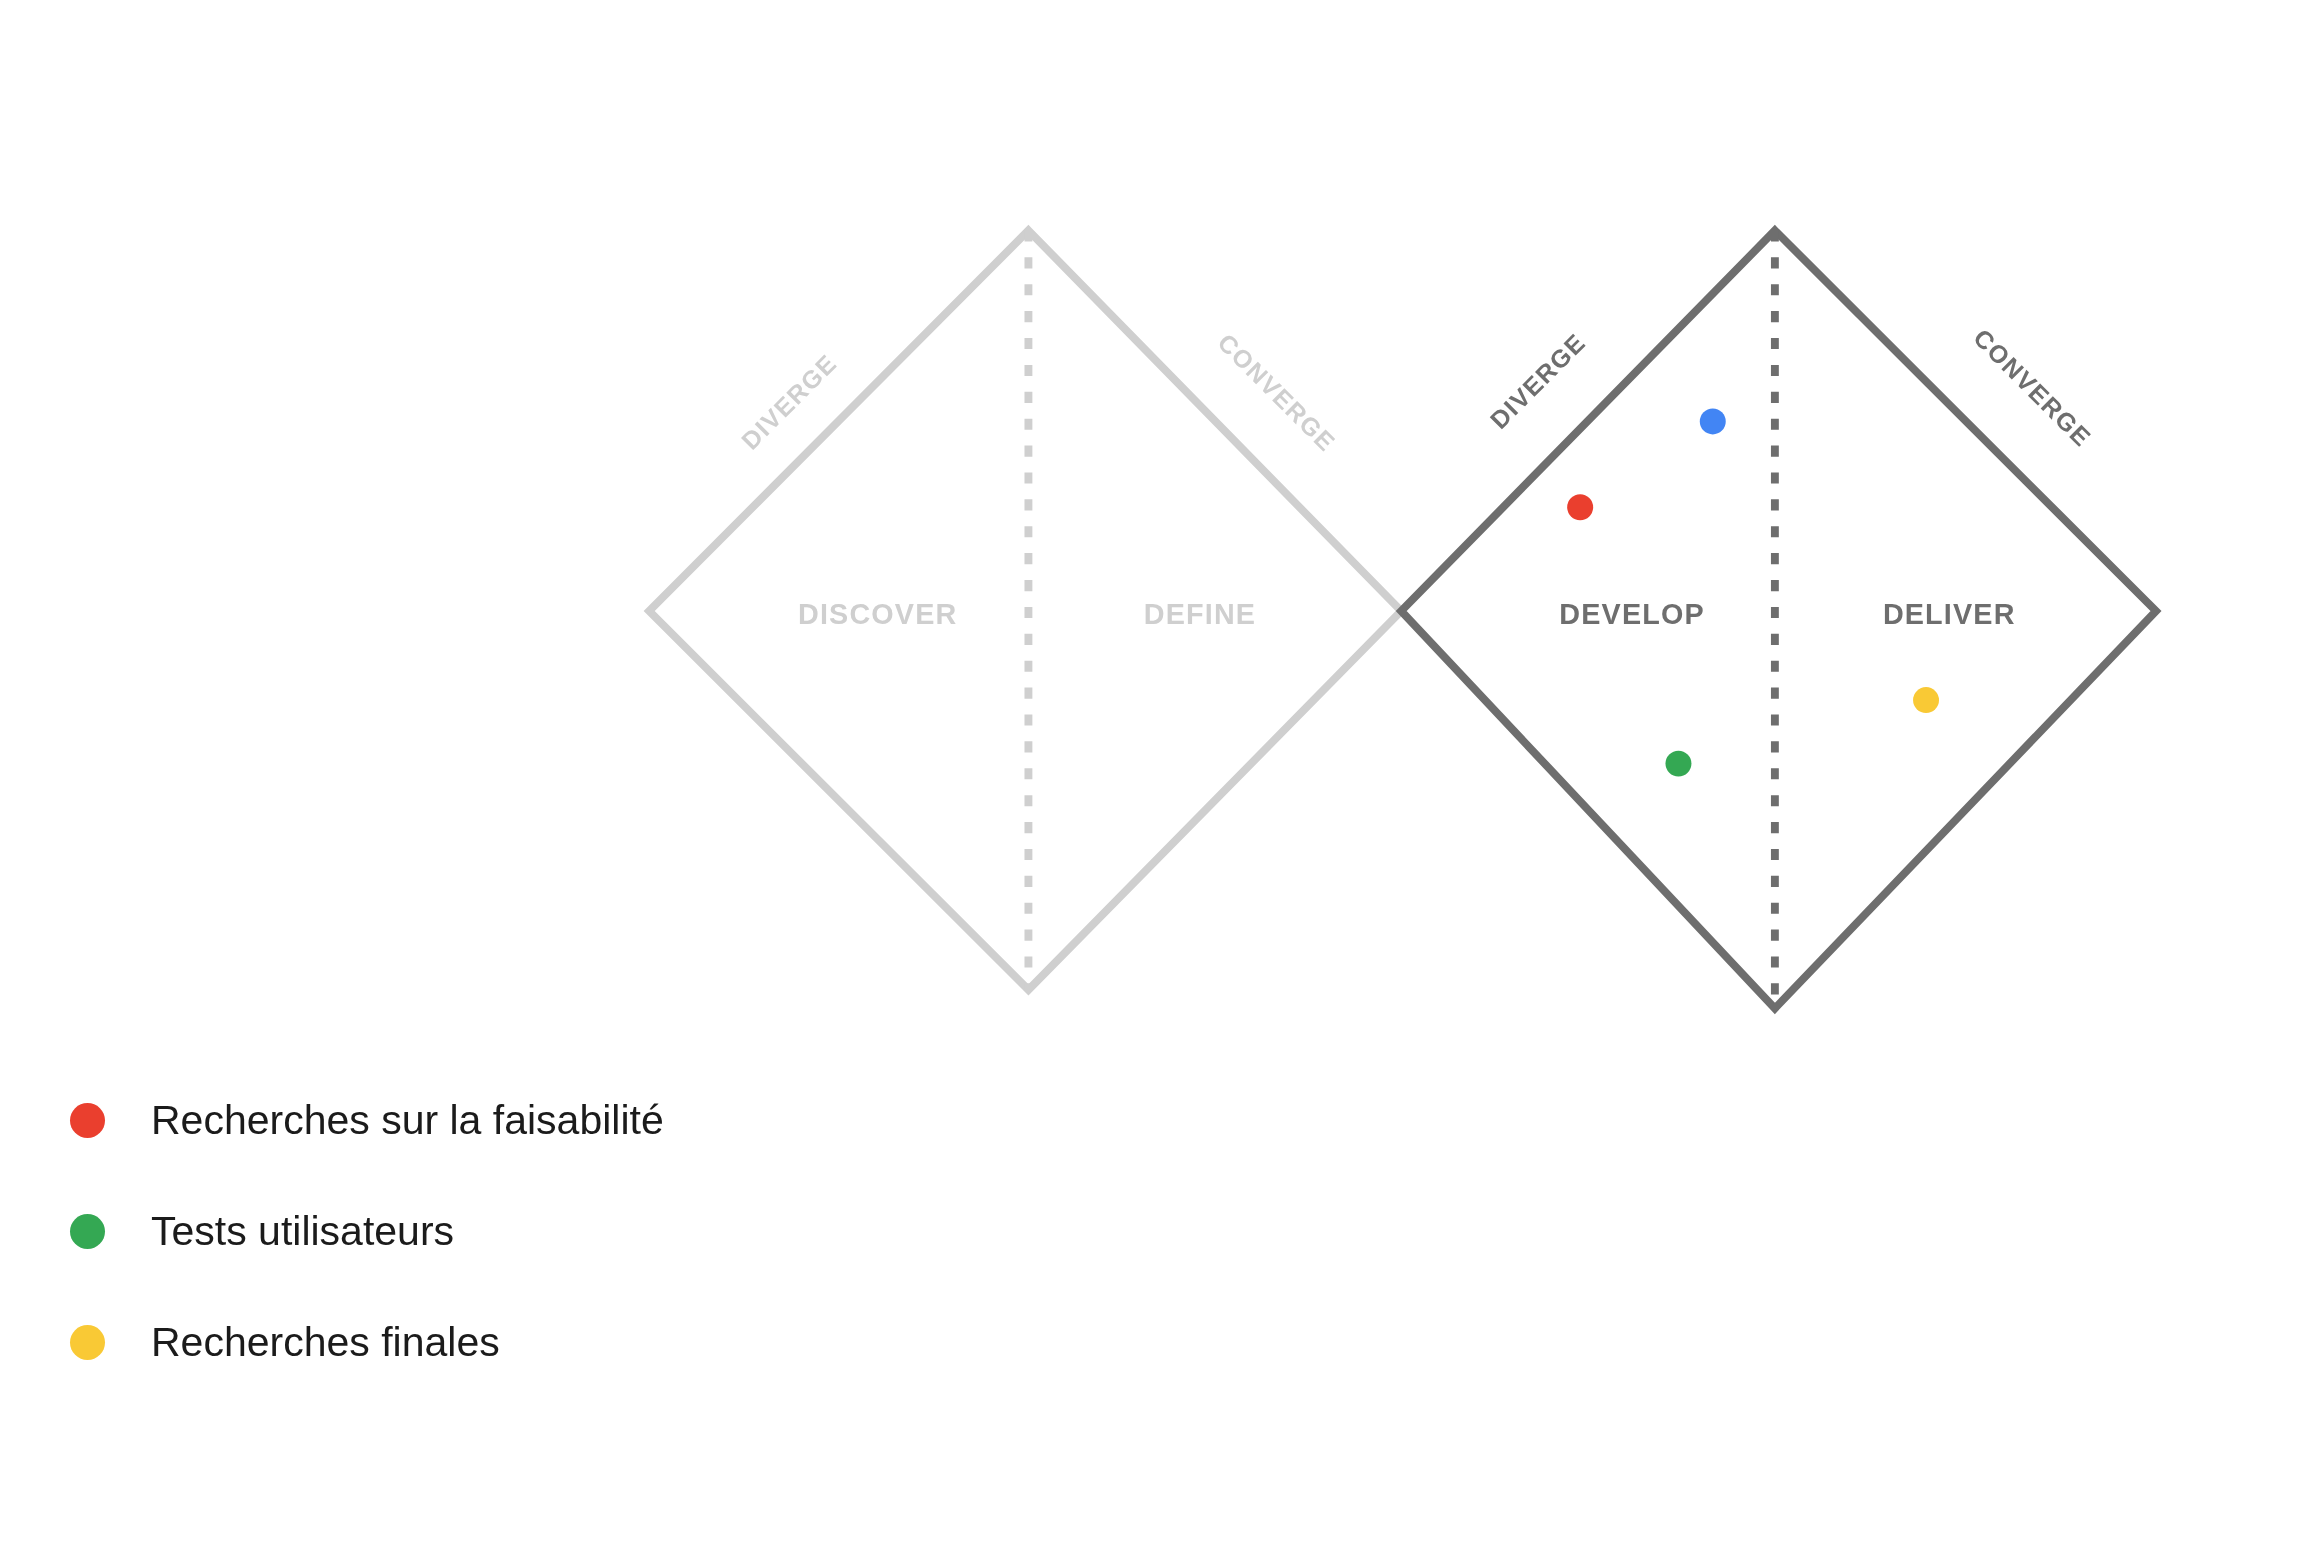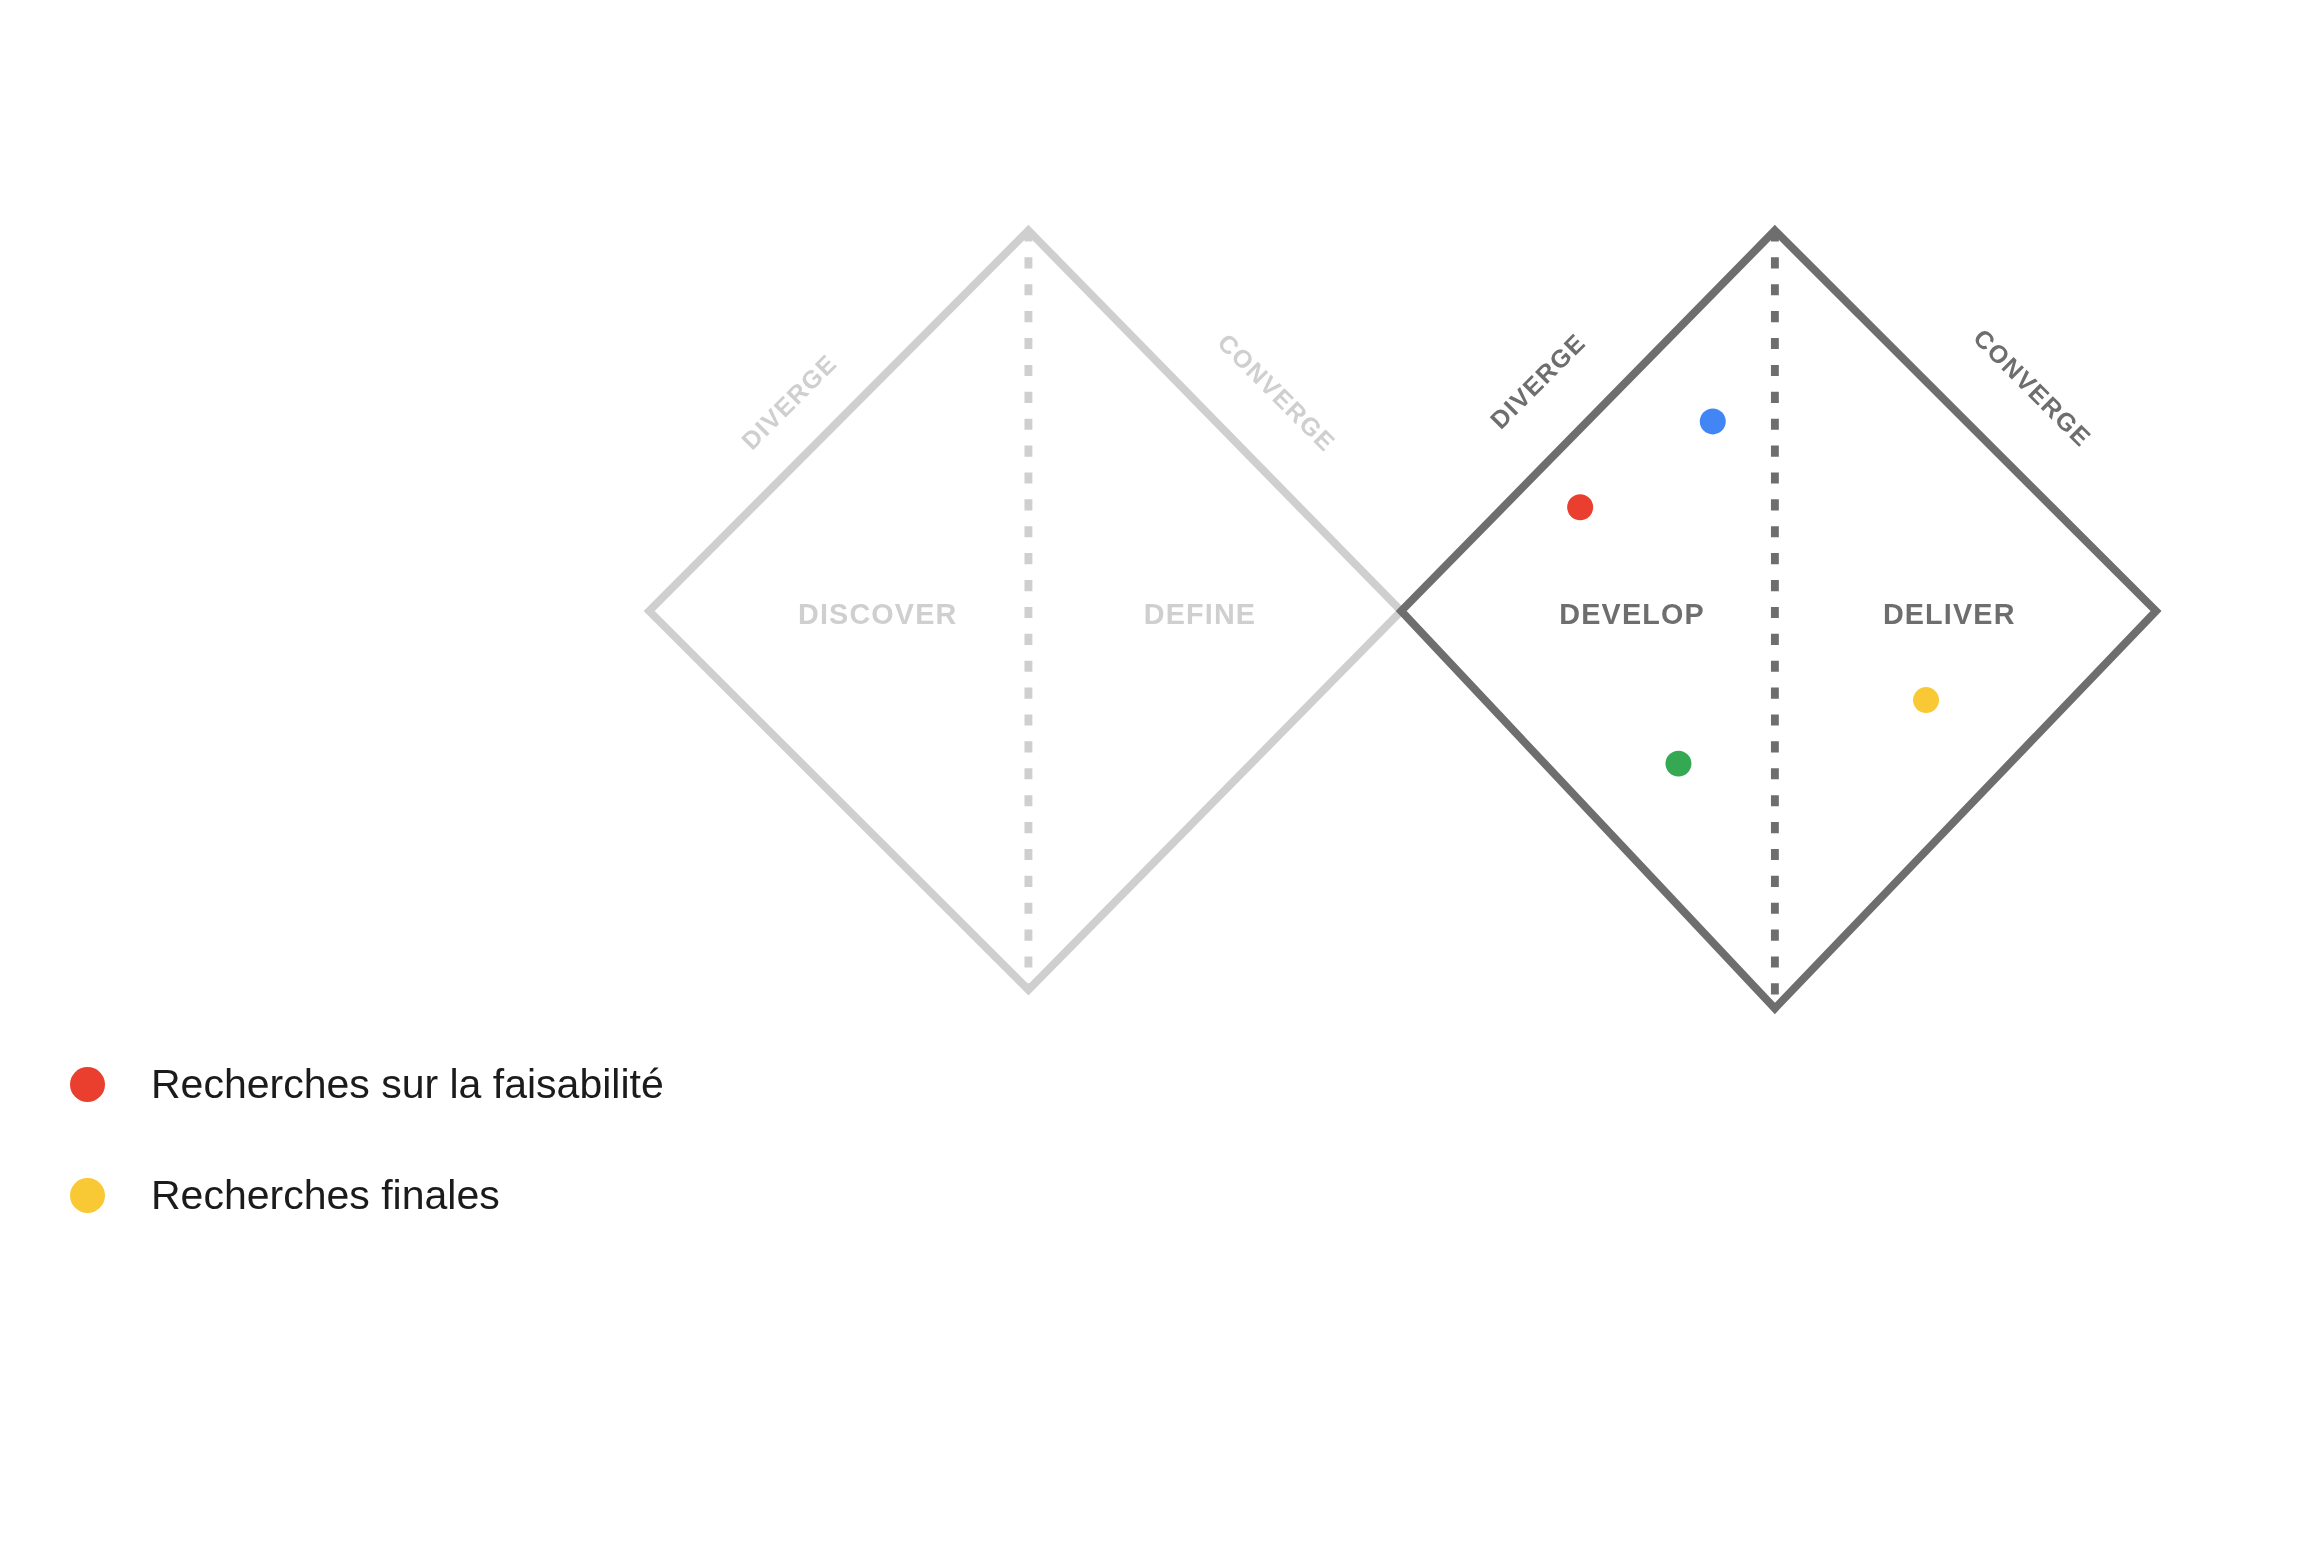--- a/index.html
+++ b/index.html
@@ -47,21 +47,21 @@
     font-size: 54px;
     letter-spacing: 3px;
   }
   .edge-label.inactive { fill: #cfcfcf; }
   .edge-label.active   { fill: #6e6e6e; }
 
   
   #legend {
     position: absolute;
     left: 70px;
-    top: 1029px;
+    top: 1065px;
     width: 1113px;
     text-align: right;
   }
   .legend-row {
     display: flex;
     align-items: center;
     height: 111px;
   }
   .legend-swatch {
     width: 35px;
@@ -118,20 +118,24 @@
   </svg>
 
   <div id="legend">
 
     <div class="legend-row">
       <span class="legend-swatch" style="background:#ea3f2e"></span>
       <span class="legend-label">Recherches sur la faisabilité</span>
     </div>
 
 
+    <div class="legend-row">
+      <span class="legend-swatch" style="background:#34a853"></span>
+      <span class="legend-label">Tests utilisateurs</span>
+    </div>
 
     <div class="legend-row">
       <span class="legend-swatch" style="background:#f9c935"></span>
       <span class="legend-label">Recherches finales</span>
     </div>
 
   </div>
 </div>
 
 

